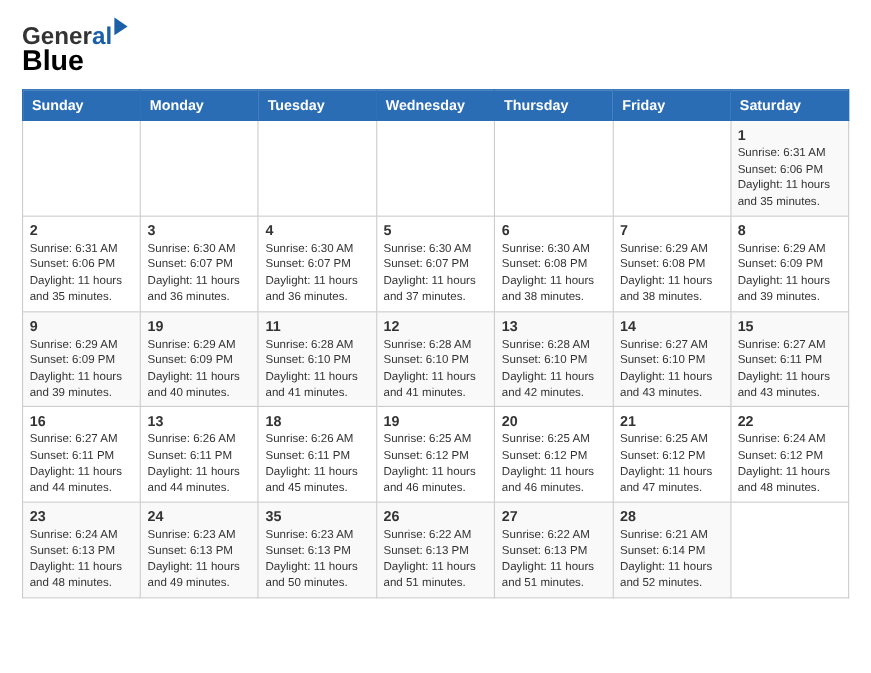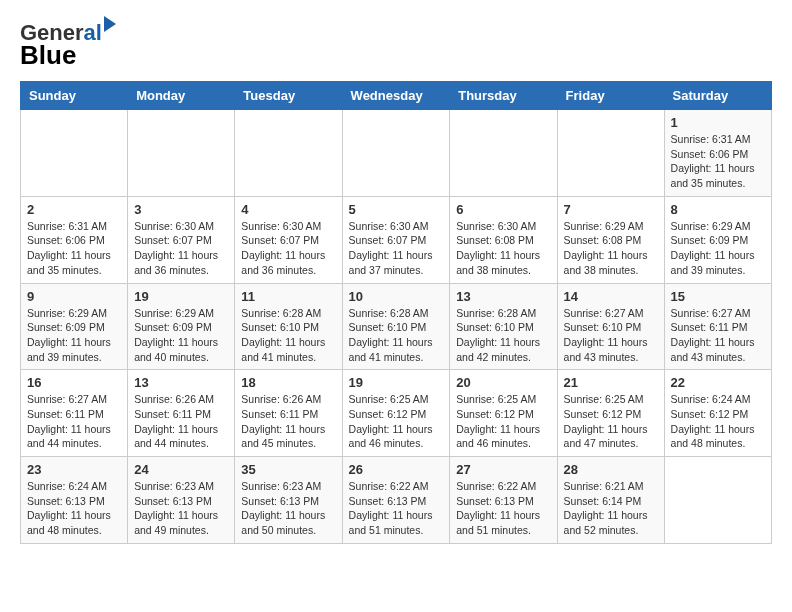--- a/index.html
+++ b/index.html
@@ -204,21 +204,21 @@
 Sunset: 6:09 PM
 Daylight: 11 hours and 40 minutes.</div>
         </td>
         <td>
           <span class="day-num">11</span>
           <div class="day-info" style="white-space: pre-line;">Sunrise: 6:28 AM
 Sunset: 6:10 PM
 Daylight: 11 hours and 41 minutes.</div>
         </td>
         <td>
-          <span class="day-num">10</span>
+          <span class="day-num">12</span>
           <div class="day-info" style="white-space: pre-line;">Sunrise: 6:28 AM
 Sunset: 6:10 PM
 Daylight: 11 hours and 41 minutes.</div>
         </td>
         <td>
           <span class="day-num">13</span>
           <div class="day-info" style="white-space: pre-line;">Sunrise: 6:28 AM
 Sunset: 6:10 PM
 Daylight: 11 hours and 42 minutes.</div>
         </td>

